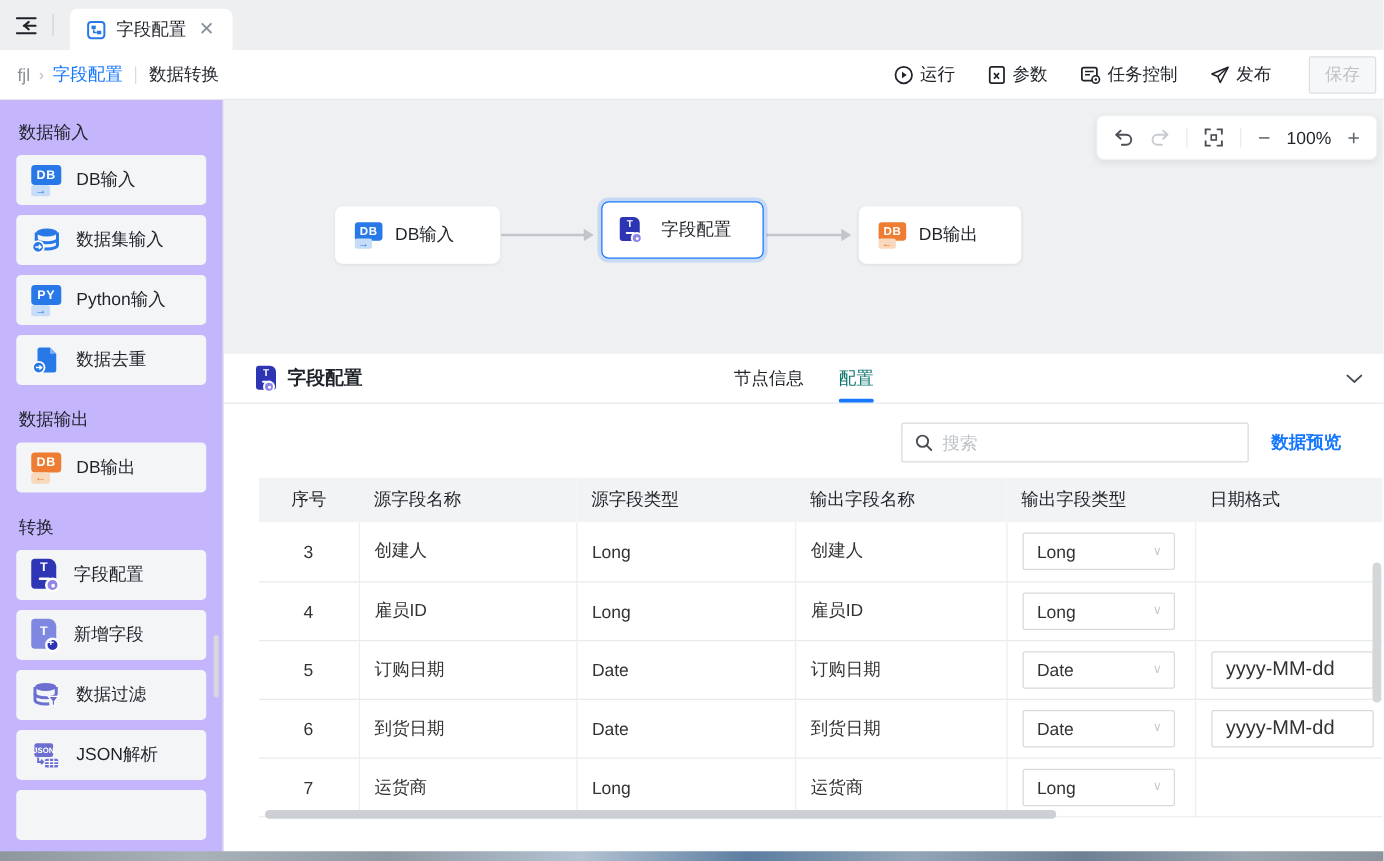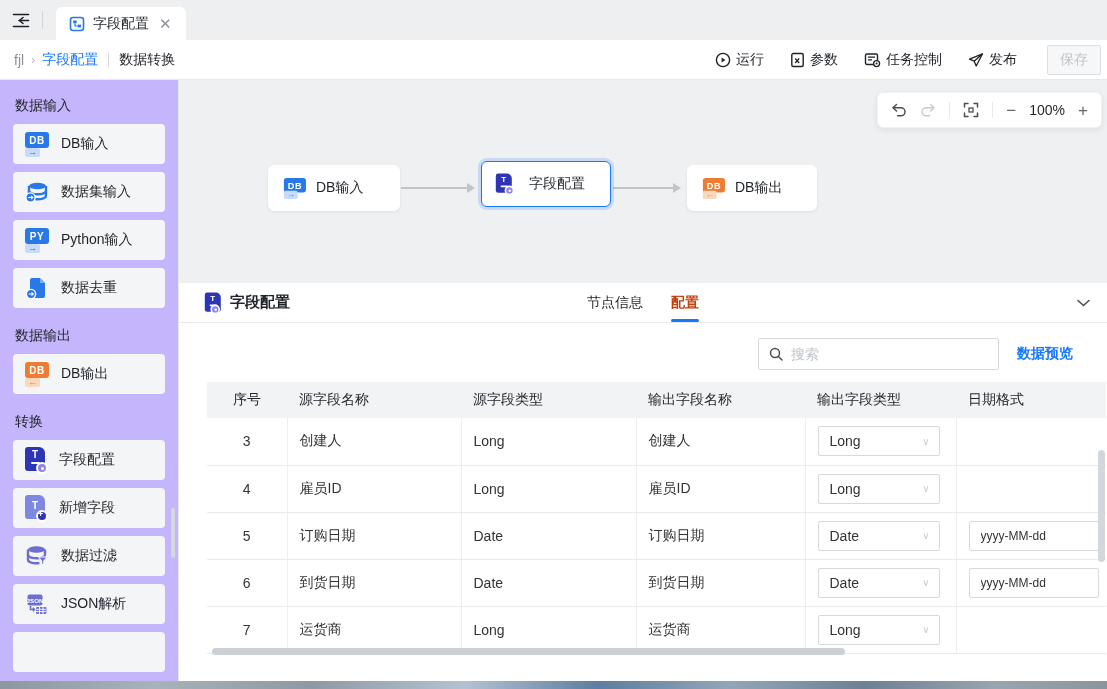--- a/index.html
+++ b/index.html
@@ -74,42 +74,42 @@
   .ct-div { width:1px; height:16px; background:#e7e9eb; }
   .ct-sign { font-size:17px; color:#5f666d; line-height:1; cursor:pointer; }
   .ct-zoom { font-size:14px; color:#1f2329; }
 
   
   .panel { flex:1; background:#fff; display:flex; flex-direction:column; min-height:0; }
   .panel-header { height:40px; border-bottom:1px solid #e7e9eb; display:flex; align-items:center; padding:0 16px 0 25px; position:relative; flex:none; }
   .panel-title { display:flex; align-items:center; gap:6px; font-weight:bold; font-size:15px; }
   .panel-tabs { position:absolute; left:50%; transform:translateX(-50%); top:0; height:100%; display:flex; gap:28px; }
   .ptab { display:flex; align-items:center; position:relative; cursor:pointer; color:#1f2329; }
-  .ptab.active { color:#c2410c;font-weight:bold; }
+  .ptab.active { color:#0f766e; }
   .ptab.active::after { content:''; position:absolute; bottom:0; left:0; right:0; height:3px; background:#1677ff; border-radius:2px; }
   .panel-chevron { position:absolute; right:16px; top:12px; cursor:pointer; color:#4a4f55; }
 
   .search-row { display:flex; justify-content:flex-end; align-items:center; gap:18px; margin:15px 34px 0 0; flex:none; }
-  .search-box { width:241px; height:32px; border:1px solid #d9d9d9; border-radius:2px; display:flex; align-items:center; gap:8px; padding:0 10px; background:#fff; }
+  .search-box { width:278px; height:32px; border:1px solid #d9d9d9; border-radius:2px; display:flex; align-items:center; gap:8px; padding:0 10px; background:#fff; }
   .search-box input { border:none; outline:none; flex:1; font-size:14px; color:#333; background:transparent; font-family:inherit; }
   .search-box input::placeholder { color:#bfc3c8; }
   .preview-link { color:#1677ff; cursor:pointer;font-weight:bold; }
 
   .table-wrap { margin:12px 0 0 28px; width:899px; overflow:hidden; }
   table.fields { border-collapse:collapse; table-layout:fixed; width:899px; font-size:14px; }
   table.fields col.c-no { width:80px; } table.fields col.c-sn { width:174px; } table.fields col.c-st { width:175px; }
   table.fields col.c-on { width:169px; } table.fields col.c-ot { width:151px; } table.fields col.c-df { width:150px; }
   table.fields th { background:#f2f3f5; height:36px; font-weight:normal; color:#1f2329; text-align:left; padding:0 12px; }
   table.fields th.center { text-align:center; }
   table.fields td { height:47px; border-bottom:1px solid #e8eaec; border-right:1px solid #eceef0; padding:0 12px; color:#333; background:#fff; }
   table.fields td:last-child { border-right:none; }
   table.fields td.center { text-align:center; }
   .select { width:122px; height:30px; border:1px solid #d9d9d9; border-radius:2px; background:#fff; display:flex; align-items:center; justify-content:space-between; padding:0 9px 0 11px; cursor:pointer; }
   .select .chev { color:#c9ccd0; font-size:10px; }
-  .date-input { width:130px; height:30px; border:1px solid #d9d9d9; border-radius:2px; padding:0 11px; font-size:12px; color:#333; outline:none; font-family:inherit; }
+  .date-input { width:130px; height:30px; border:1px solid #d9d9d9; border-radius:2px; padding:0 11px; font-size:16px; color:#333; outline:none; font-family:inherit; }
 
   
   .h-scroll { position:absolute; left:212px; top:648px; width:633px; height:7px; background:#ccd0d4; border-radius:4px; cursor:pointer; }
   .v-scroll { position:absolute; right:2px; top:450px; width:7px; height:112px; background:#d4d7da; border-radius:4px; cursor:pointer; }
   .bottom-strip { position:absolute; left:0; bottom:0; width:100%; height:8px;
      background:linear-gradient(90deg,#8e979e 0%,#a9b2b9 14%,#8f99a3 28%,#b3c2d2 42%,#5c7ea1 54%,#93a6b7 66%,#6e8094 78%,#99a5af 90%,#8b949c 100%); }
 </style>
 </head>
 <body>
 

